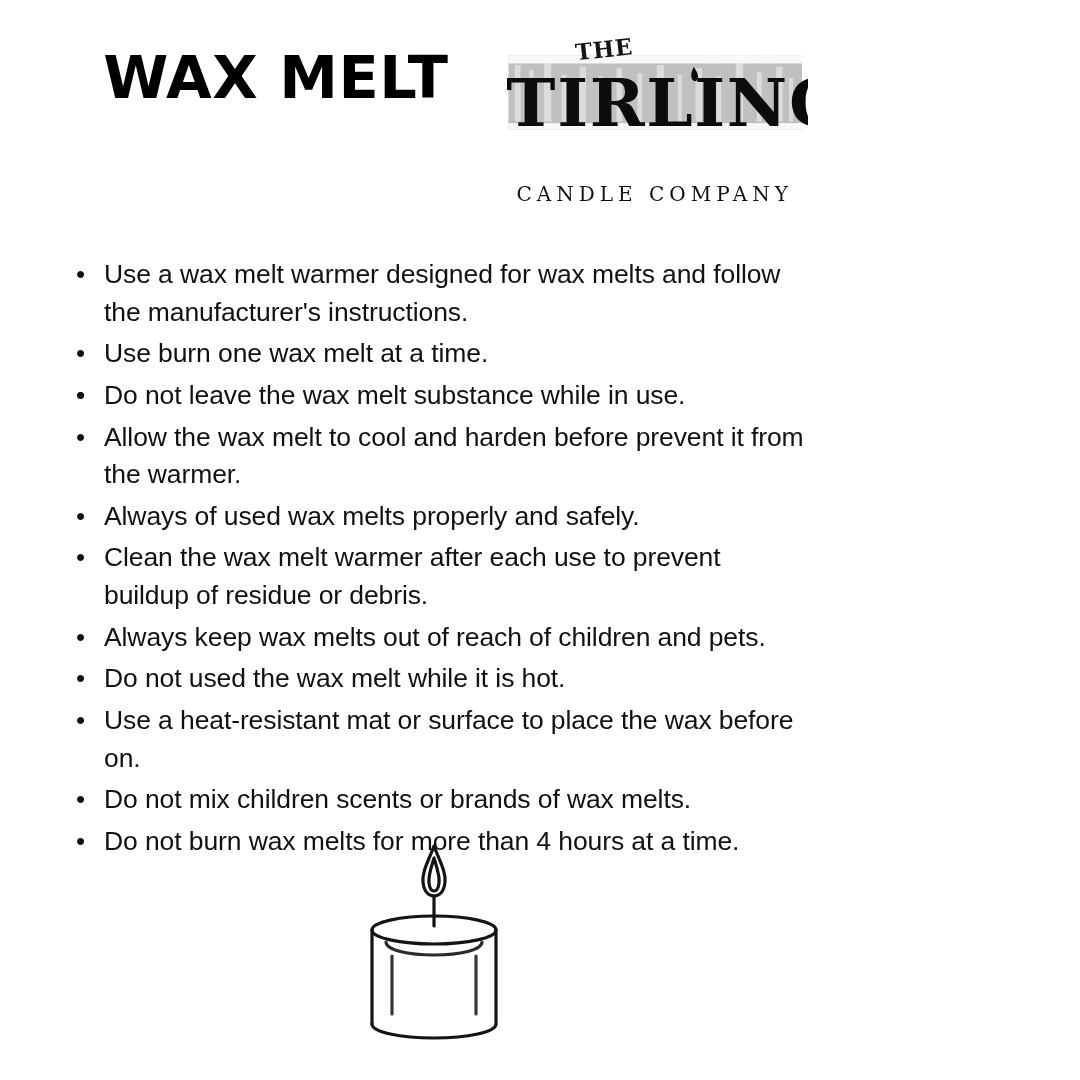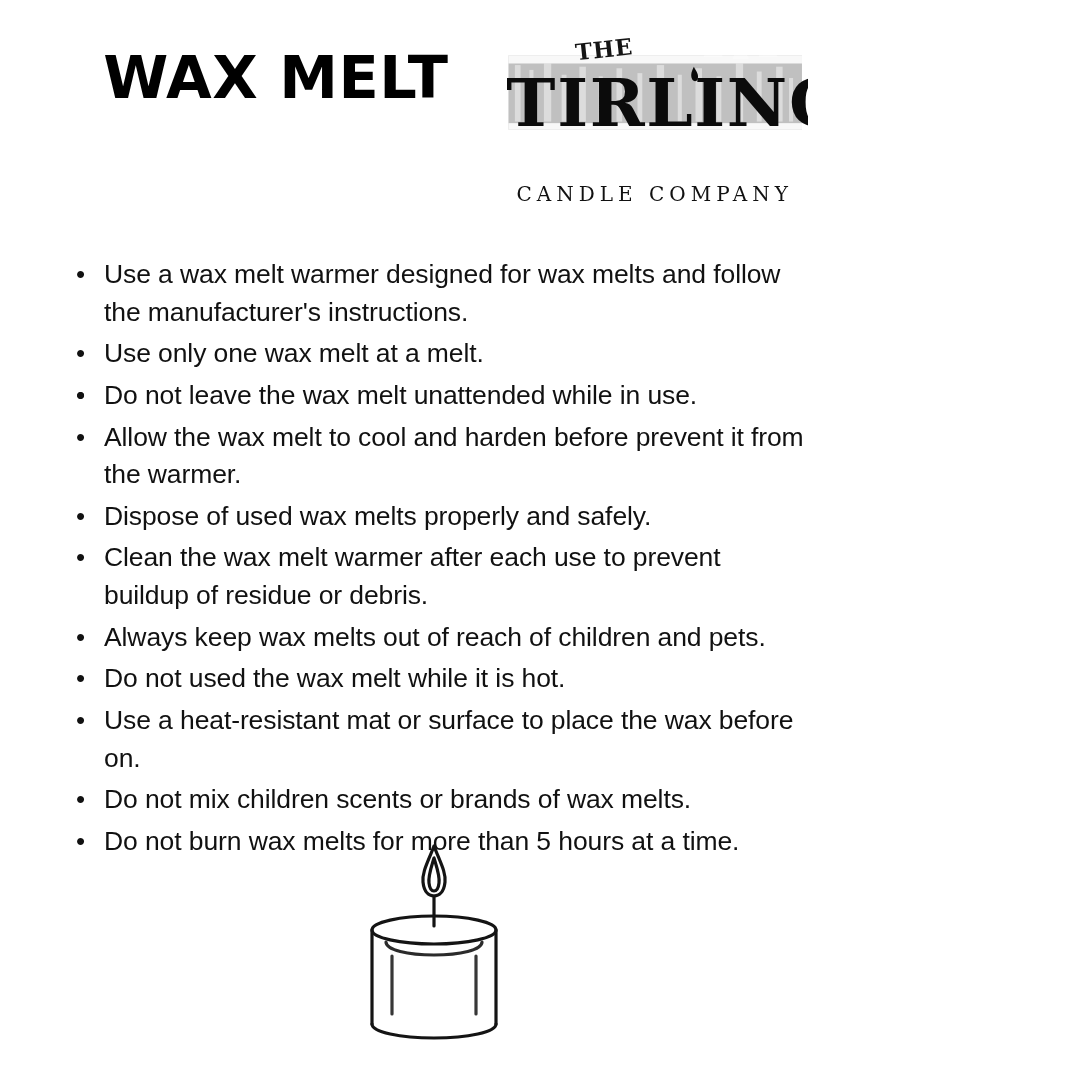--- a/index.html
+++ b/index.html
@@ -161,36 +161,36 @@
 
   </div>
 
   <ul class="care-list">
     <li class="care-item">
       <span class="bullet">•</span>
       <span>Use a wax melt warmer designed for wax melts and follow the manufacturer's instructions.</span>
     </li>
     <li class="care-item">
       <span class="bullet">•</span>
-      <span>Use only one wax melt at a melt.</span>
-    </li>
-    <li class="care-item">
-      <span class="bullet">•</span>
-    </li>
-    <li class="care-item">
-      <span class="bullet">•</span>
-      <span>Do not leave the wax melt unattended while in use.</span>
+      <span>Use burn one wax melt at a time.</span>
+    </li>
+    <li class="care-item">
+      <span class="bullet">•</span>
+    </li>
+    <li class="care-item">
+      <span class="bullet">•</span>
+      <span>Do not leave the wax melt substance while in use.</span>
     </li>
     <li class="care-item">
       <span class="bullet">•</span>
       <span>Allow the wax melt to cool and harden before prevent it from the warmer.</span>
     </li>
     <li class="care-item">
       <span class="bullet">•</span>
-      <span>Dispose of used wax melts properly and safely.</span>
+      <span>Always of used wax melts properly and safely.</span>
     </li>
     <li class="care-item">
       <span class="bullet">•</span>
       <span>Clean the wax melt warmer after each use to prevent buildup of residue or debris.</span>
     </li>
     <li class="care-item">
       <span class="bullet">•</span>
       <span>Always keep wax melts out of reach of children and pets.</span>
     </li>
     <li class="care-item">
@@ -200,21 +200,21 @@
     <li class="care-item">
       <span class="bullet">•</span>
       <span>Use a heat-resistant mat or surface to place the wax before on.</span>
     </li>
     <li class="care-item">
       <span class="bullet">•</span>
       <span>Do not mix children scents or brands of wax melts.</span>
     </li>
     <li class="care-item">
       <span class="bullet">•</span>
-      <span>Do not burn wax melts for more than 5 hours at a time.</span>
+      <span>Do not burn wax melts for more than 4 hours at a time.</span>
     </li>
   </ul>
 
   <div class="candle-wrap">
     <svg width="220" height="220" viewBox="0 0 220 220" xmlns="http://www.w3.org/2000/svg">
       <g fill="none" stroke="#141414" stroke-width="3.2" stroke-linecap="round" stroke-linejoin="round">
 
         <path d="M110 8 C104 24 98 34 99 44 C100 54 105 58 110 58 C115 58 120 54 121 44 C122 34 116 24 110 8 Z"></path>
         <path d="M110 20 C107 30 104 38 105 45 C105.7 51 108 53 110 53 C112 53 114.3 51 115 45 C116 38 113 30 110 20 Z"></path>
 

